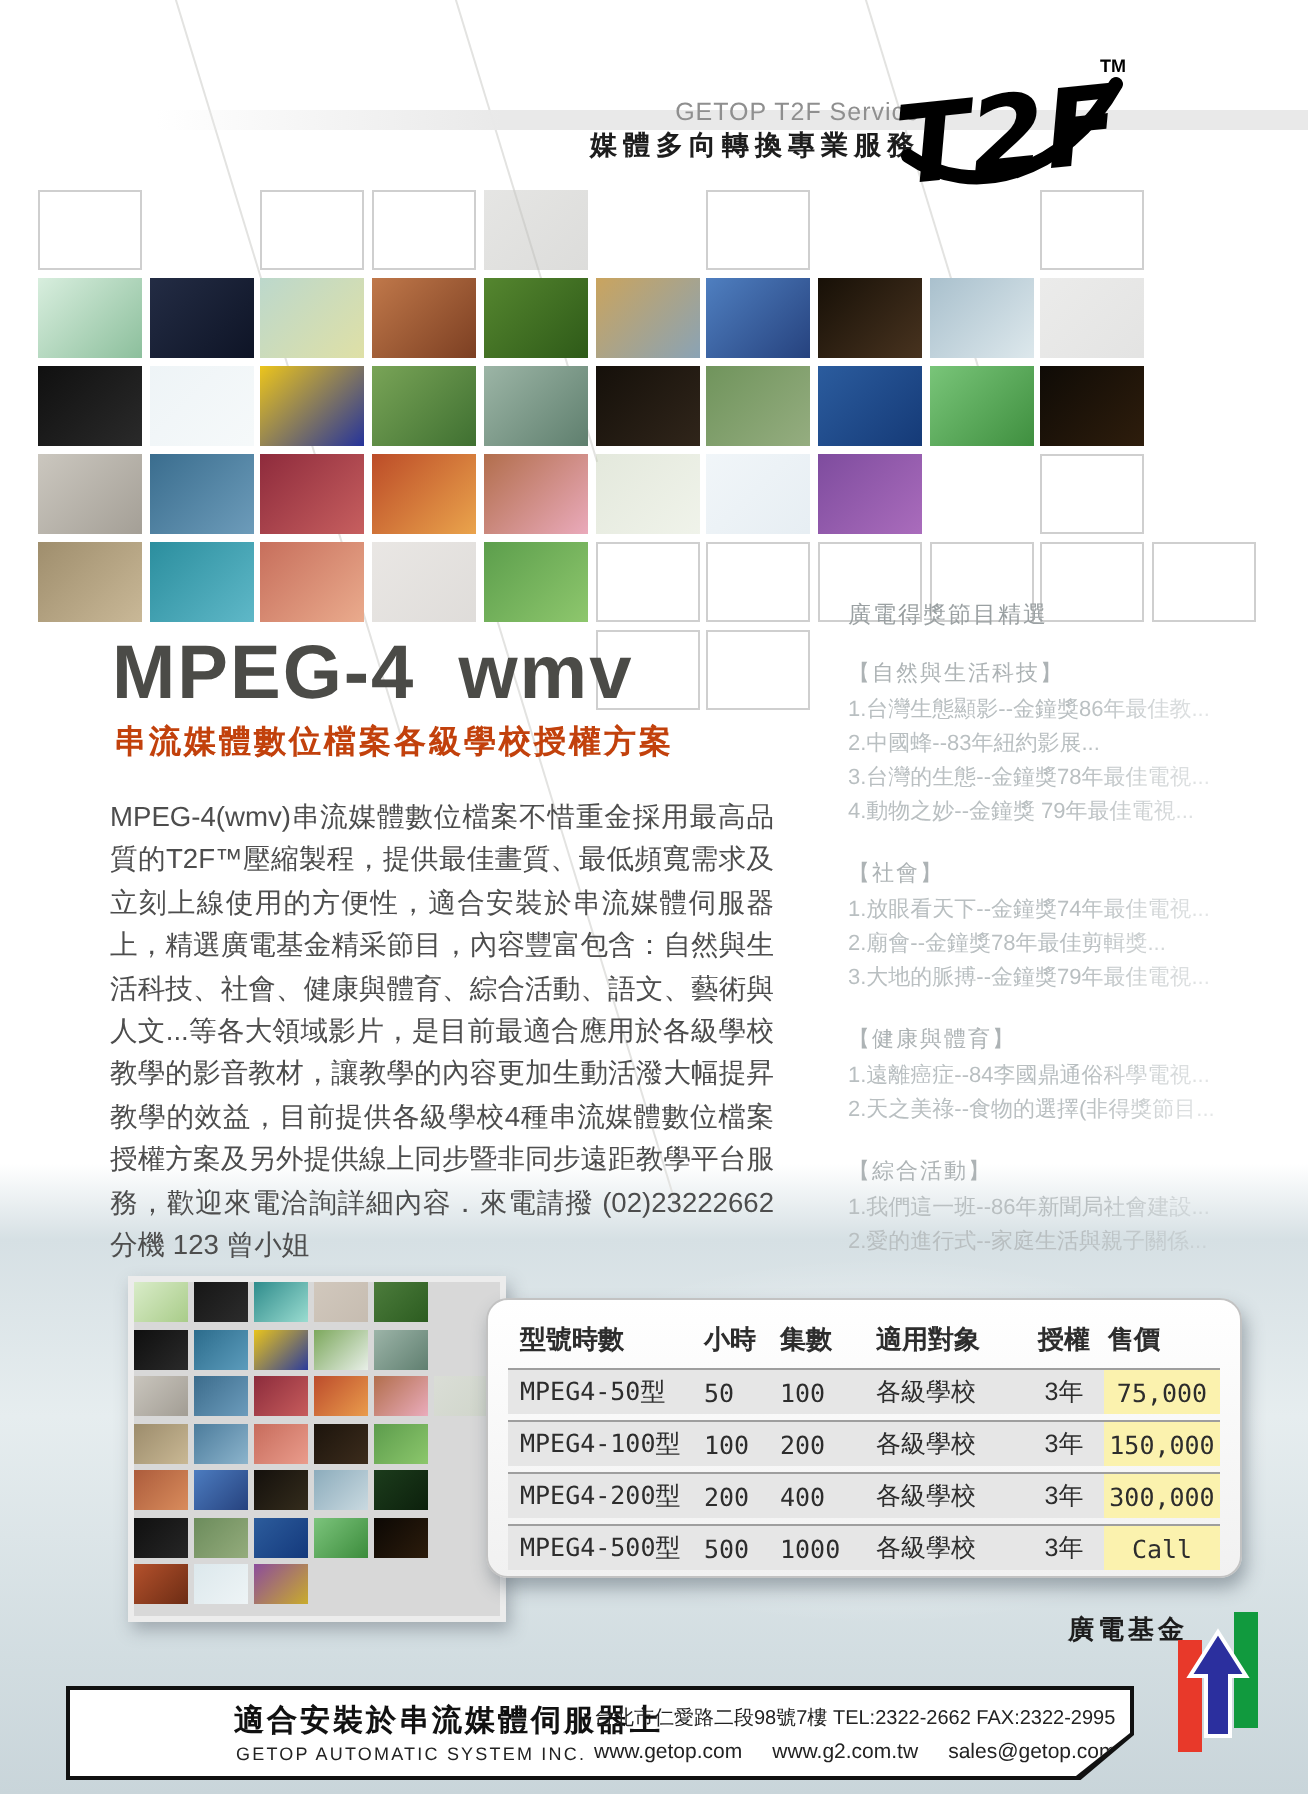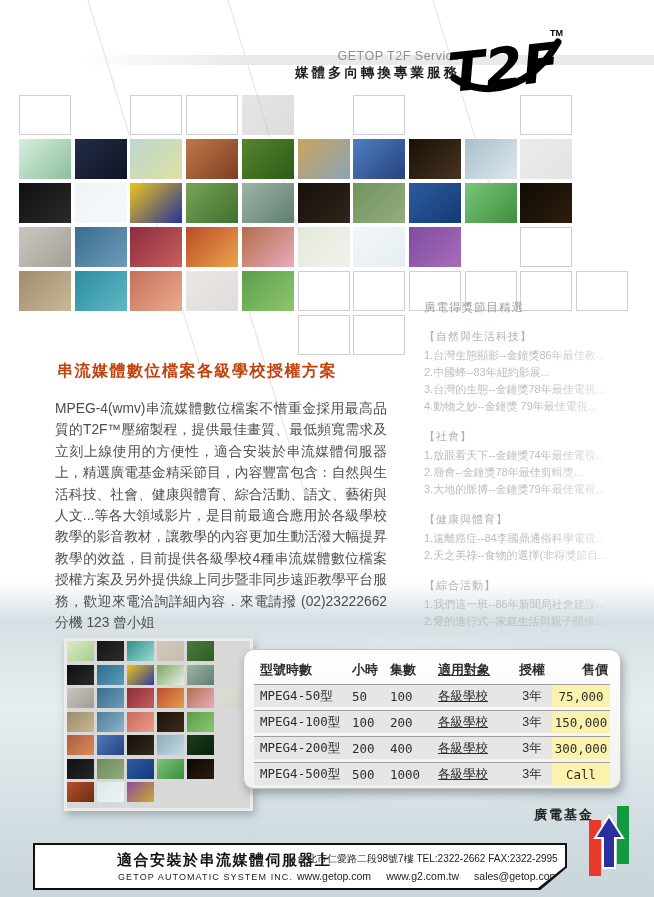--- a/index.html
+++ b/index.html
@@ -46,23 +46,23 @@
   .card{position:absolute;left:243px;top:649px;width:378px;height:140px;z-index:4;
         background:linear-gradient(180deg,#ffffff,#f1f1f1);border:1px solid #c2c2c2;border-radius:11px;
         box-shadow:2px 5px 9px rgba(70,85,95,.45);padding:9px 10px;box-sizing:border-box;}
   .phead,.prow{display:grid;grid-template-columns:96px 38px 46px 78px 40px 58px;align-items:center;}
   .phead{height:22px;font-weight:700;font-size:13px;color:#2d2d2d;}
   .prow{height:23px;background:#e6e6e6;border-top:1px solid #9e9e9e;margin-top:3px;
         font-size:12.5px;color:#2d2d2d;box-sizing:border-box;}
   .pcell{padding:0 2px;white-space:nowrap;}
   .pcell.c0{font-family:"DejaVu Sans Mono","Liberation Mono",monospace;padding-left:6px;}
   .pcell.c1,.pcell.c2{font-family:"DejaVu Sans Mono","Liberation Mono",monospace;text-align:left;}
-  .pcell.c3{padding-left:4px;text-decoration:underline;}
+  .pcell.c3{padding-left:4px;}
   .pcell.c4{text-align:center;}
-  .pcell.c5{text-align:right;font-family:"DejaVu Sans Mono","Liberation Mono",monospace;}
+  .pcell.c5{text-align:left;font-family:"DejaVu Sans Mono","Liberation Mono",monospace;}
   .prow .pcell.c5{background:#fbf2ae;height:100%;display:flex;align-items:center;justify-content:center;}
   
   .fund-label{position:absolute;left:534px;top:806px;font-size:13px;font-weight:700;color:#1d1d1d;
         letter-spacing:2px;z-index:5;}
   .fund-logo{position:absolute;left:586px;top:804px;z-index:6;}
   
   .footer-outer{position:absolute;left:33px;top:843px;width:534px;height:47px;background:#111;
         clip-path:polygon(0 0,100% 0,100% 52%,95% 100%,0 100%);z-index:5;}
   .footer-inner{position:absolute;left:2px;top:2px;width:530px;height:43px;background:#fff;
         clip-path:polygon(0 0,100% 0,100% 50%,94.9% 100%,0 100%);}
@@ -165,20 +165,21 @@
         <div class="award-item">3.大地的脈搏--金鐘獎79年最佳電視...</div>
         <div class="award-heading">【健康與體育】</div>
         <div class="award-item">1.遠離癌症--84李國鼎通俗科學電視...</div>
         <div class="award-item">2.天之美祿--食物的選擇(非得獎節目...</div>
         <div class="award-heading">【綜合活動】</div>
         <div class="award-item">1.我們這一班--86年新聞局社會建設...</div>
         <div class="award-item">2.愛的進行式--家庭生活與親子關係...</div>
       </div>
   </div>
 
+  <div class="h1">MPEG-4 wmv</div>
   <div class="h2">串流媒體數位檔案各級學校授權方案</div>
 
   <div class="para">MPEG-4(wmv)串流媒體數位檔案不惜重金採用最高品質的T2F™壓縮製程，提供最佳畫質、最低頻寬需求及立刻上線使用的方便性，適合安裝於串流媒體伺服器上，精選廣電基金精采節目，內容豐富包含：自然與生活科技、社會、健康與體育、綜合活動、語文、藝術與人文...等各大領域影片，是目前最適合應用於各級學校教學的影音教材，讓教學的內容更加生動活潑大幅提昇教學的效益，目前提供各級學校4種串流媒體數位檔案授權方案及另外提供線上同步暨非同步遠距教學平台服務，歡迎來電洽詢詳細內容．來電請撥 (02)23222662 分機 123 曾小姐</div>
 
   <div class="mini">
       <div class="mtile" style="left: 0px; top: 0px; background: linear-gradient(135deg, rgb(217, 236, 201), rgb(169, 204, 137));"></div>
       <div class="mtile" style="left: 30px; top: 0px; background: linear-gradient(135deg, rgb(22, 22, 22), rgb(44, 44, 44));"></div>
       <div class="mtile" style="left: 60px; top: 0px; background: linear-gradient(135deg, rgb(47, 140, 140), rgb(154, 220, 208));"></div>
       <div class="mtile" style="left: 90px; top: 0px; background: linear-gradient(135deg, rgb(201, 180, 156), rgb(176, 154, 128)); opacity: 0.45;"></div>
       <div class="mtile" style="left: 120px; top: 0px; background: linear-gradient(135deg, rgb(76, 124, 60), rgb(44, 92, 32));"></div>

